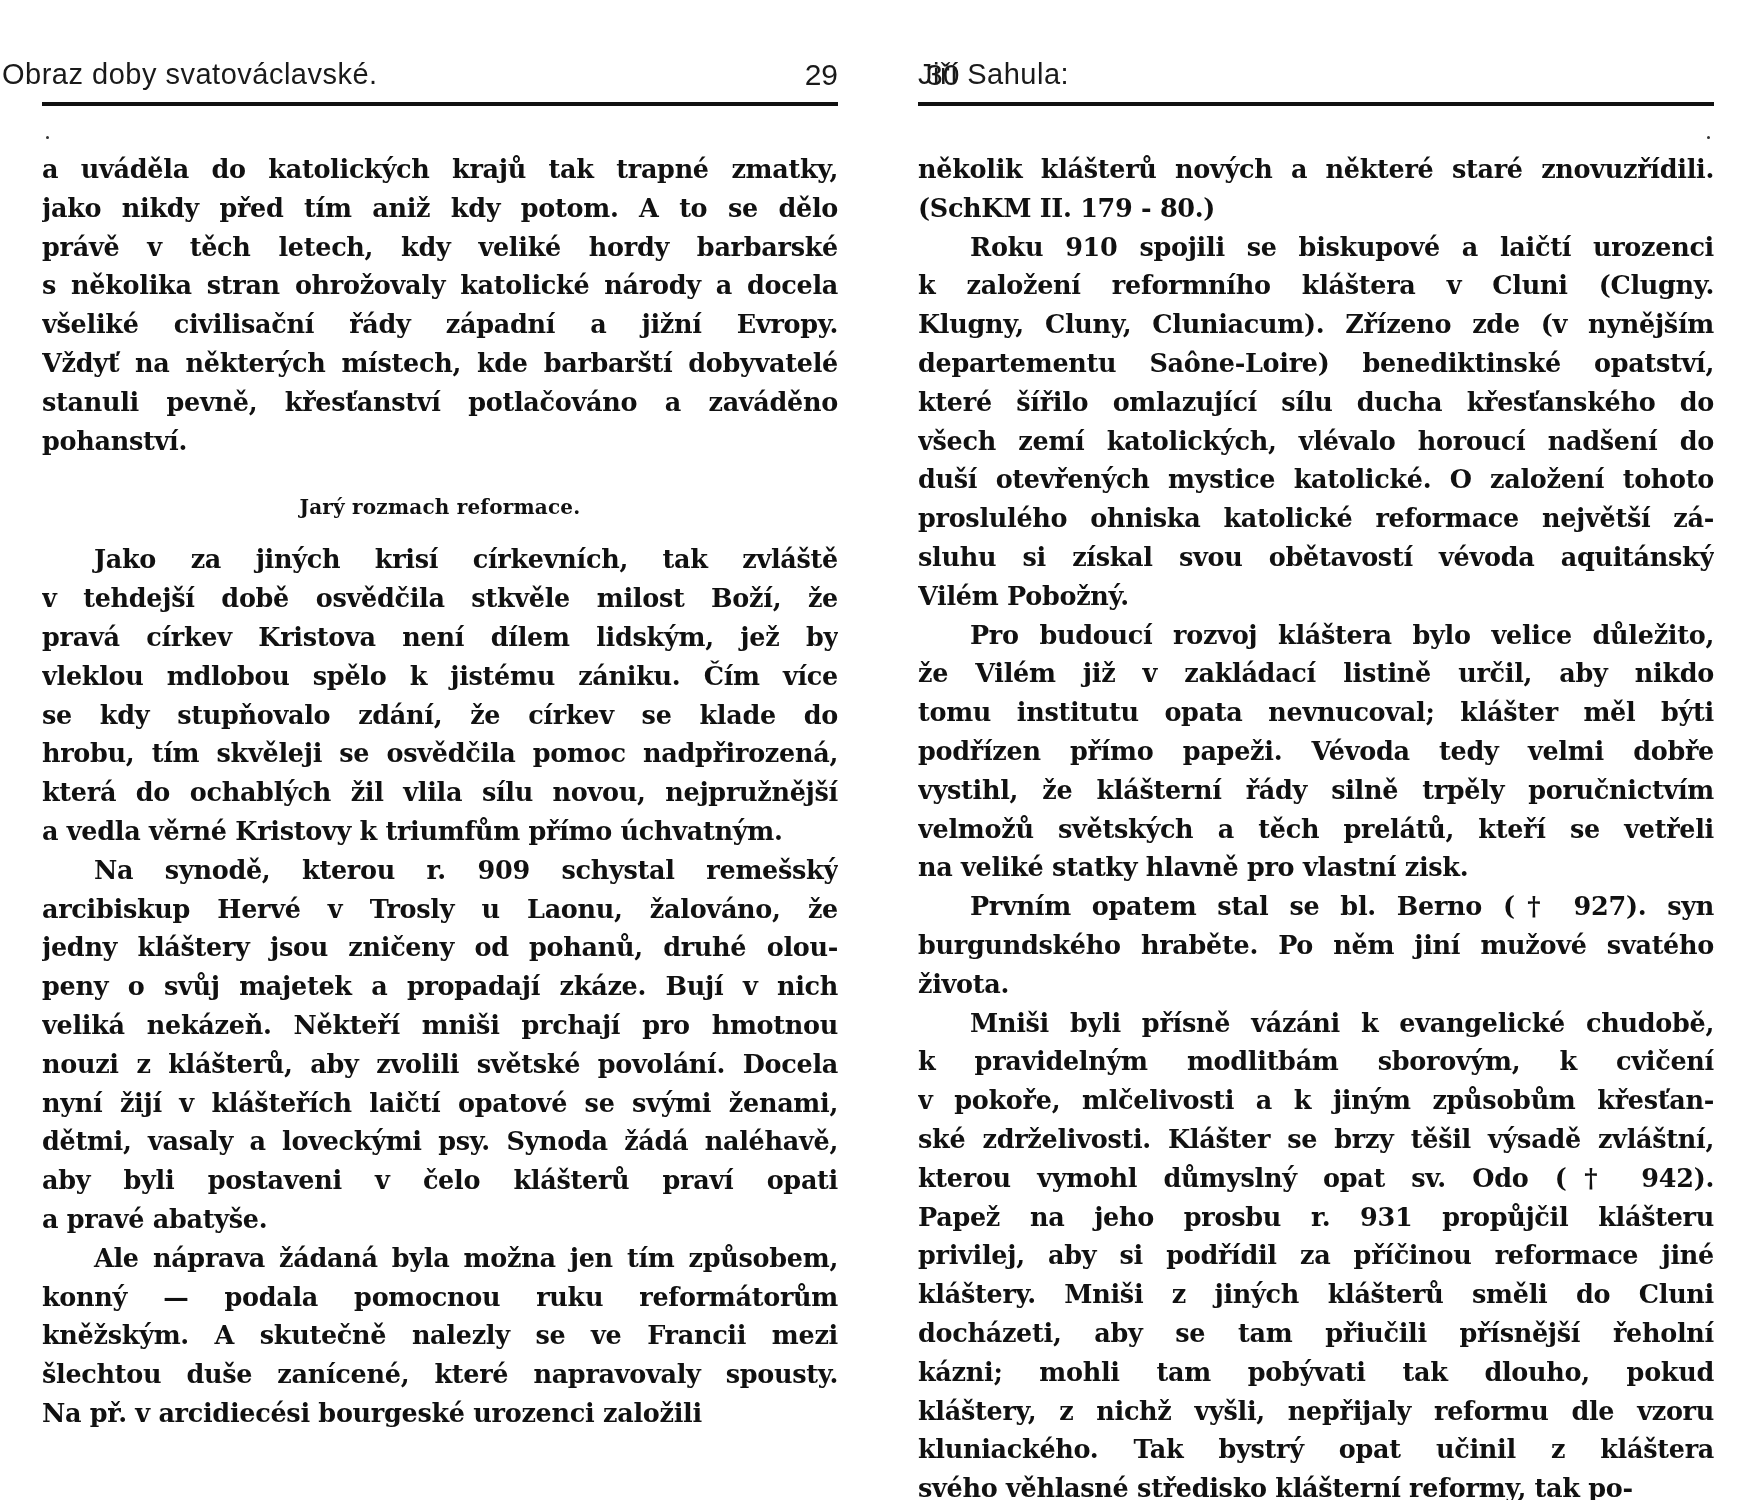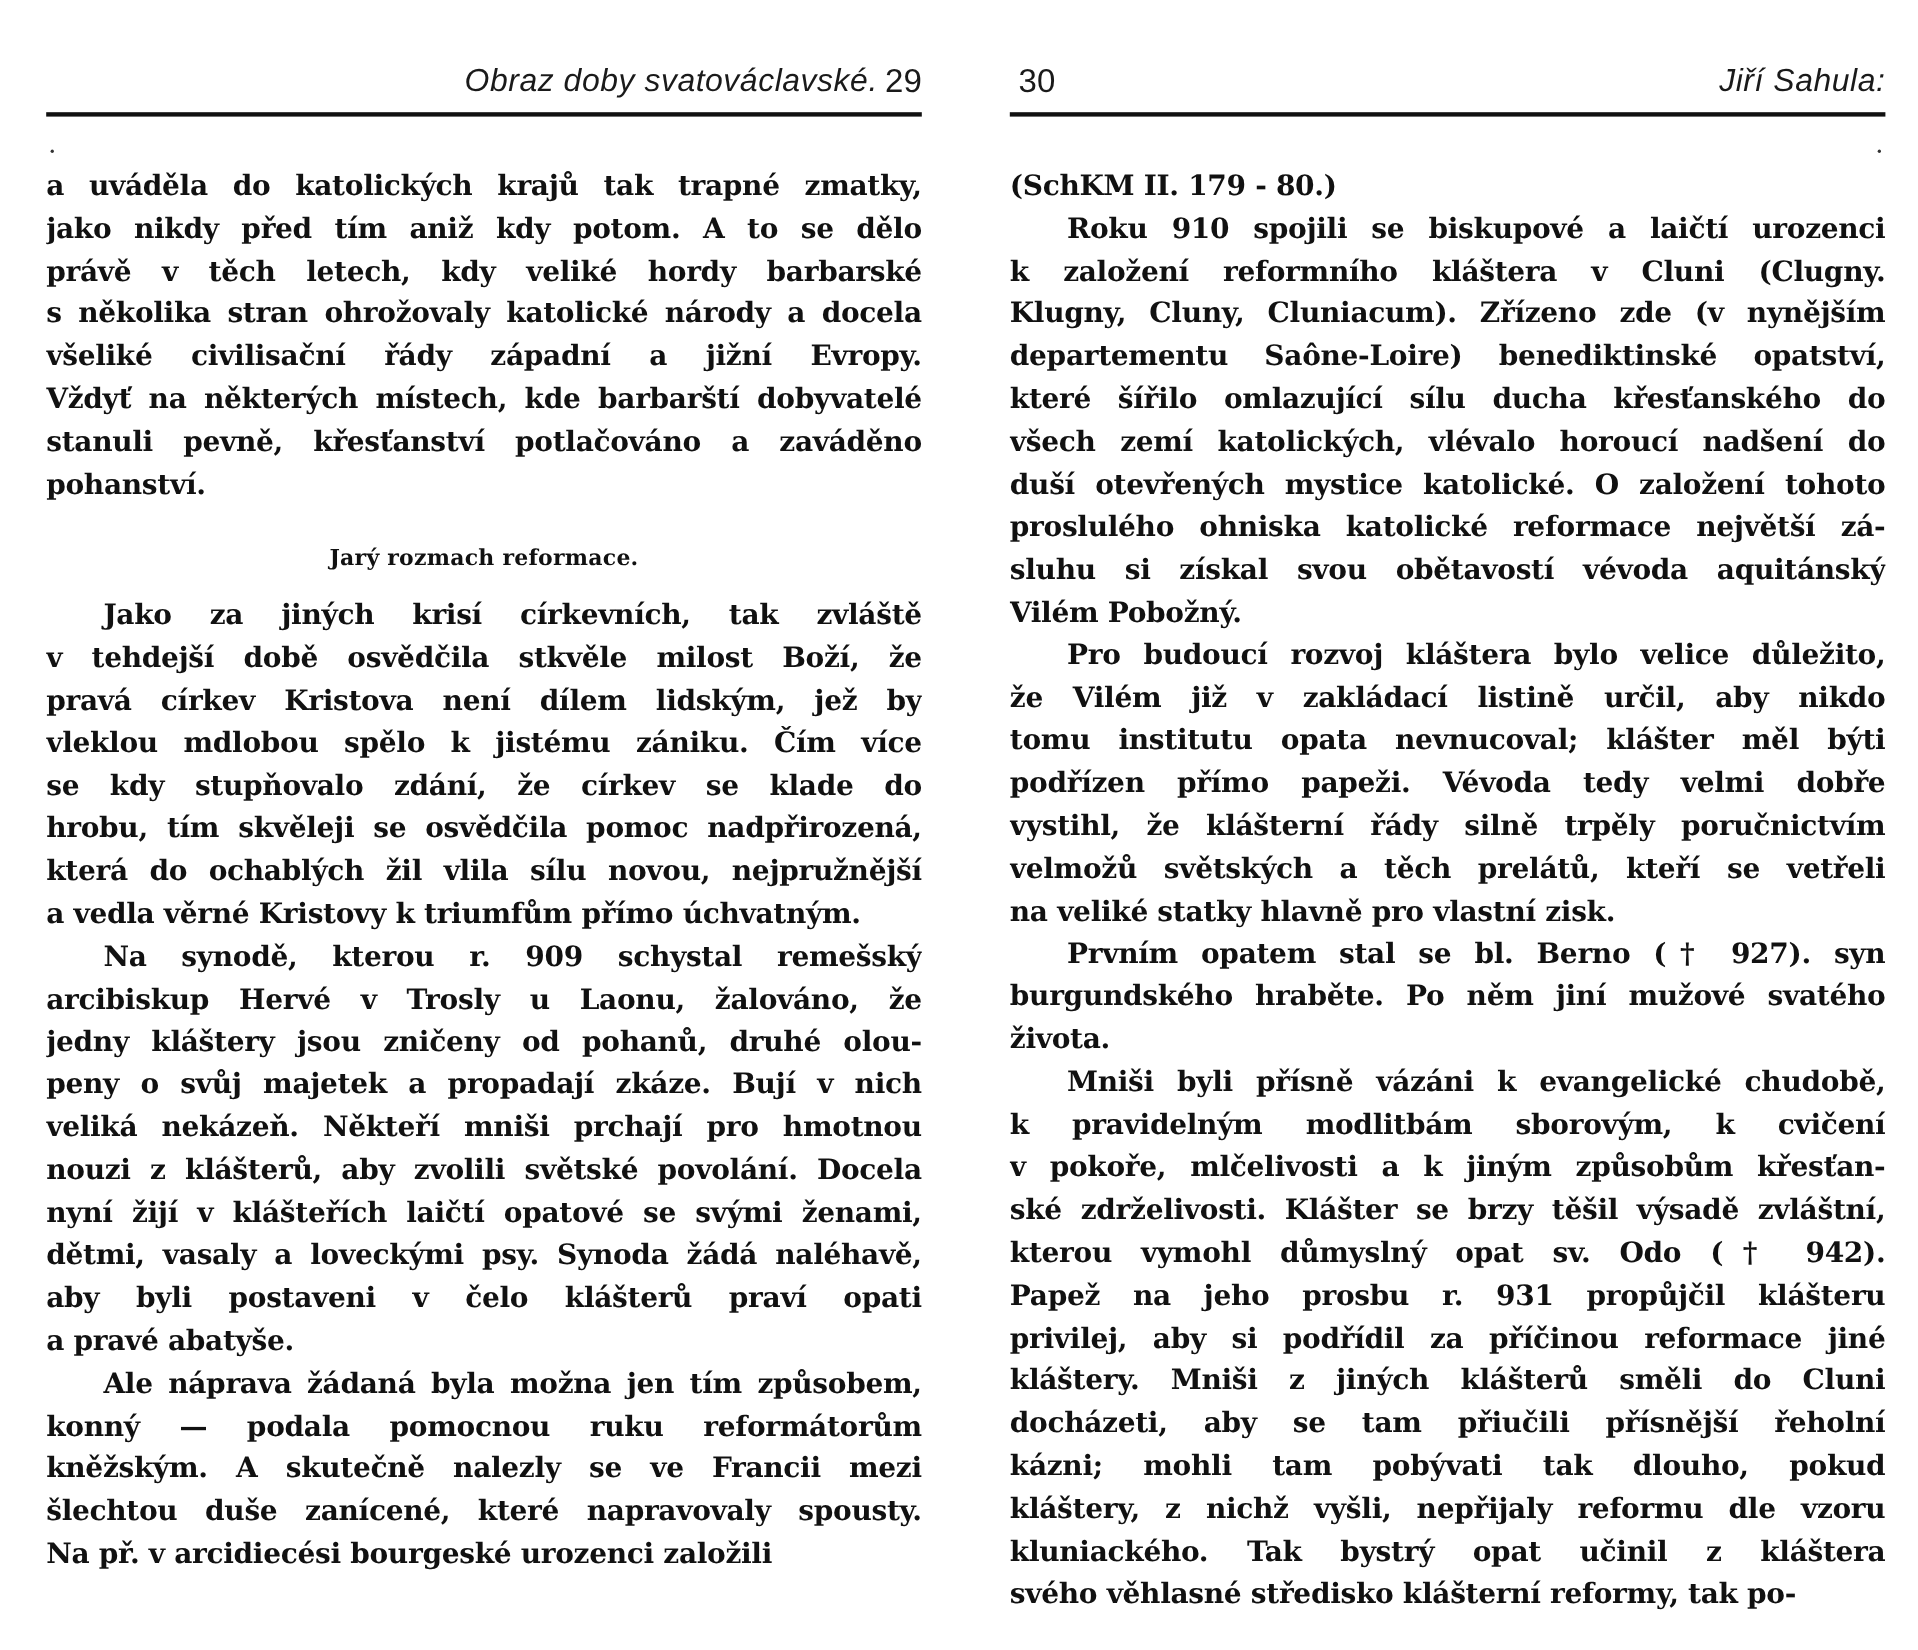--- a/index.html
+++ b/index.html
@@ -4,21 +4,21 @@
 <style>
   html, body { margin: 0; padding: 0; background: #ffffff; }
   body { width: 1744px; height: 1500px; position: relative; overflow: hidden; color: #111; }
   .page { position: absolute; top: 0; width: 796px; }
   .page.left { left: 42px; }
   .page.right { left: 918px; }
   .running-head {
     position: absolute; top: 58px; left: 0; width: 100%; height: 40px;
     font-family: "Liberation Sans", sans-serif; font-size: 29px; color: #1a1a1a;
   }
-  .running-head .title { position: absolute; top: 0; left: 0; width: 100%; text-align: right; letter-spacing: 0.5px; font-style: italic; }
+  .running-head .title { position: absolute; top: 0; left: 0; width: 100%; text-align: left; letter-spacing: 0.5px; }
   .left .running-head .title { left: -40px; }
   .right .running-head .title { left: 0; }
   .running-head .num { position: absolute; top: 0; font-size: 30px; }
   .left .running-head .num { right: 0; margin-left: 24px; }
   .right .running-head .num { left: 8px; }
   .rule {
     position: absolute; top: 102px; left: 0; width: 100%; height: 4px; background: #111;
   }
   .speck { position: absolute; top: 136px; width: 3px; height: 3px; background: #333; border-radius: 50%; }
   .left .speck { left: 4px; }
@@ -93,20 +93,21 @@
 
 <div class="page right">
   <div class="running-head">
     <span class="num">30</span>
     <span class="title">Jiří Sahula:</span>
   </div>
   <div class="rule"></div>
   <div class="speck"></div>
   <div class="body">
       <p>
+        <span class="line">několik klášterů nových a některé staré znovuzřídili.</span>
         <span class="line last">(SchKM II. 179 - 80.)</span>
       </p>
       <p class="">
         <span class="line" style="padding-left: 52px;">Roku 910 spojili se biskupové a laičtí urozenci</span>
         <span class="line">k založení reformního kláštera v Cluni (Clugny.</span>
         <span class="line">Klugny, Cluny, Cluniacum). Zřízeno zde (v nynějším</span>
         <span class="line">departementu Saône-Loire) benediktinské opatství,</span>
         <span class="line">které šířilo omlazující sílu ducha křesťanského do</span>
         <span class="line">všech zemí katolických, vlévalo horoucí nadšení do</span>
         <span class="line">duší otevřených mystice katolické. O založení tohoto</span>

